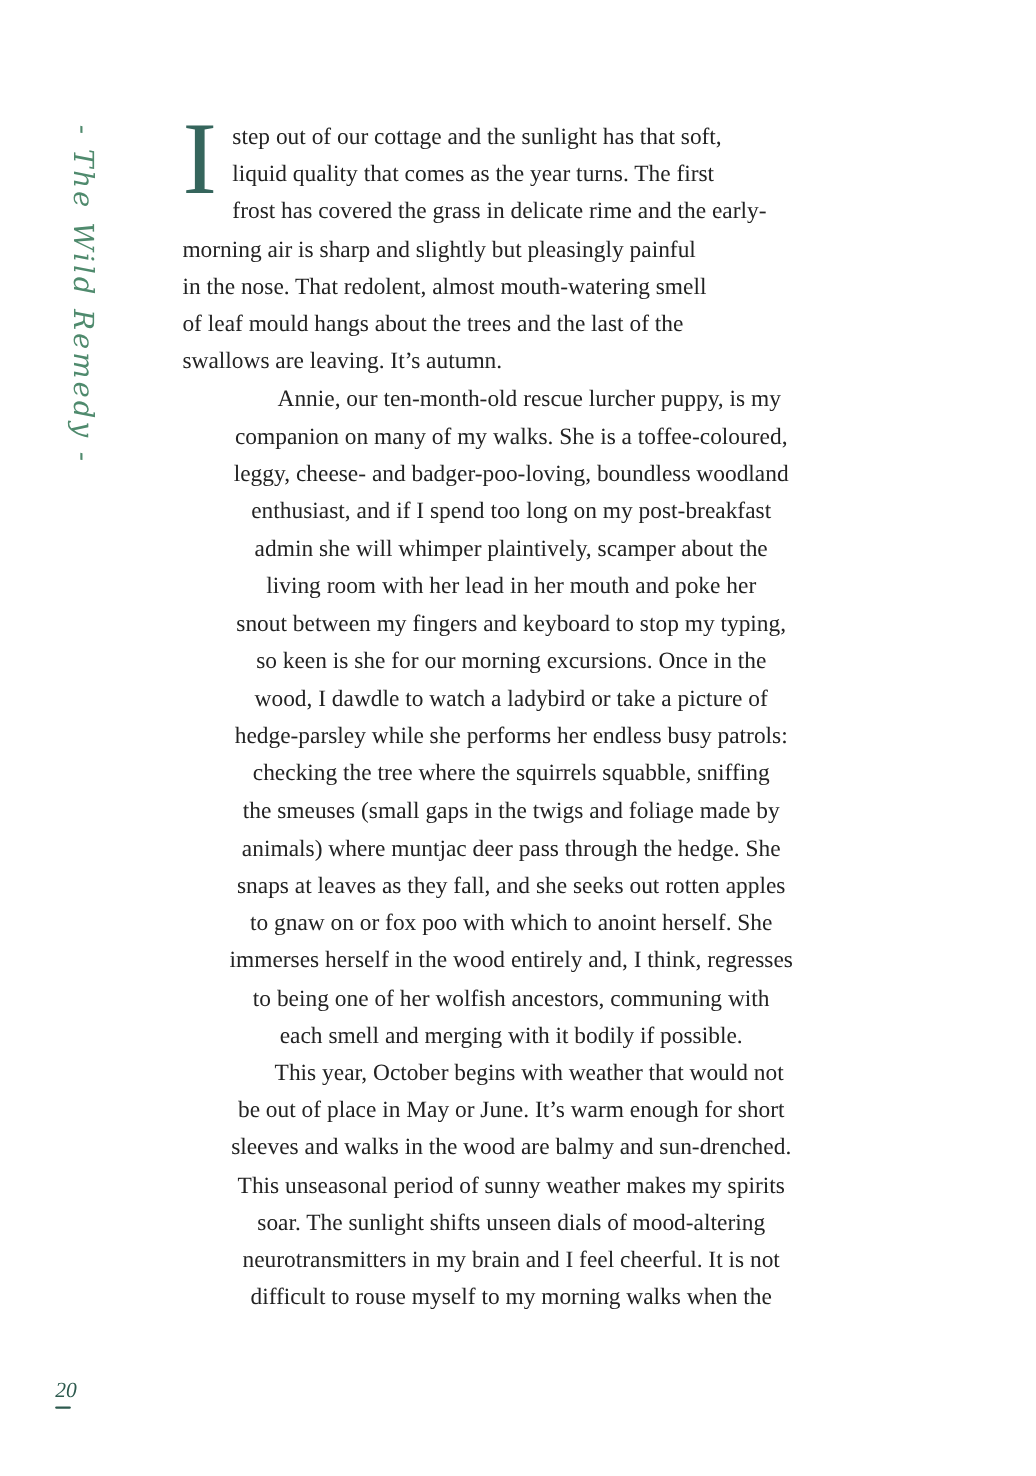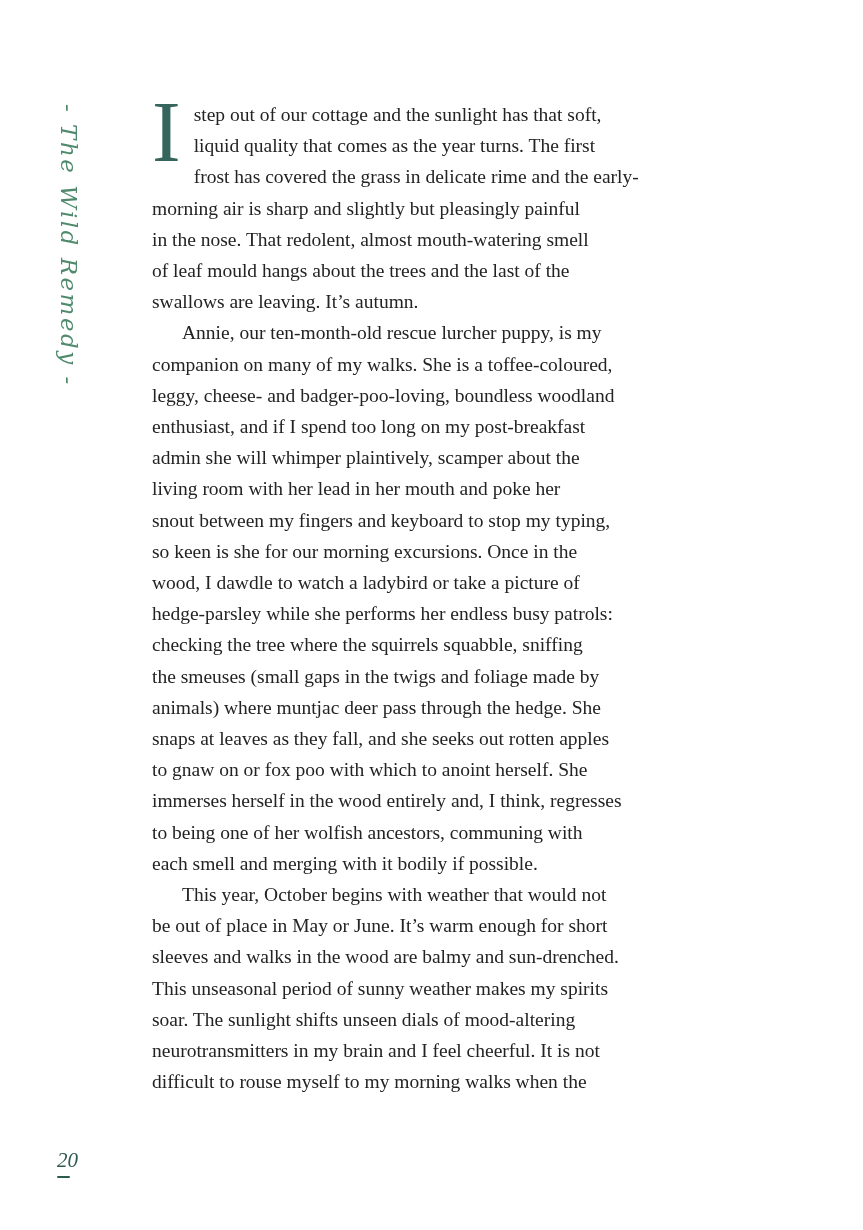--- a/index.html
+++ b/index.html
@@ -40,37 +40,38 @@
   .para {
     margin: 0;
     padding: 0;
     font-size: 19.5px;
     line-height: 31.2px;
     white-space: pre-line;
     text-align: left;
   }
   .para.indent {
     text-indent: 30px;
+    text-align: center;
   }
   .dropcap {
     float: left;
     font-size: 86px;
     line-height: 62px;
     padding-top: 2px;
     margin-right: 13px;
     color: #35655c;
     font-family: "Liberation Serif", serif;
   }
   
   .folio {
     position: absolute;
-    left: 57px;
+    left: 46px;
     top: 1148px;
     font-style: italic;
-    font-size: 21px;
+    font-size: 18px;
     color: #2d5a4e;
   }
   .folio-rule {
     width: 13px;
     height: 2px;
     background: #2d5a4e;
     margin-top: 3px;
     border-radius: 1px;
   }
 </style>

